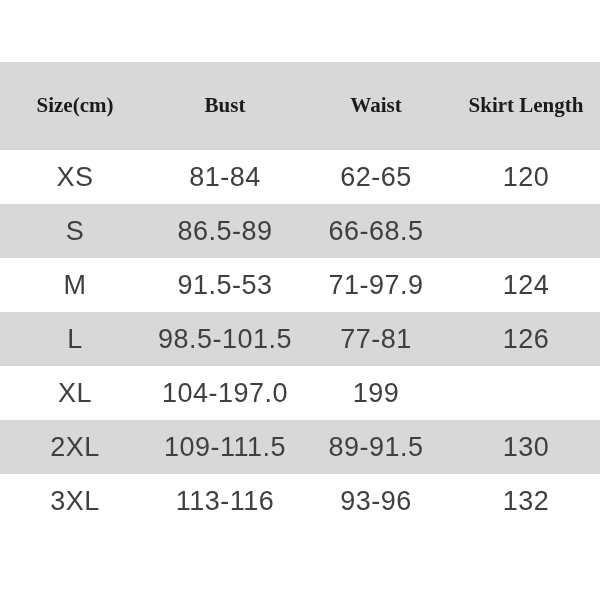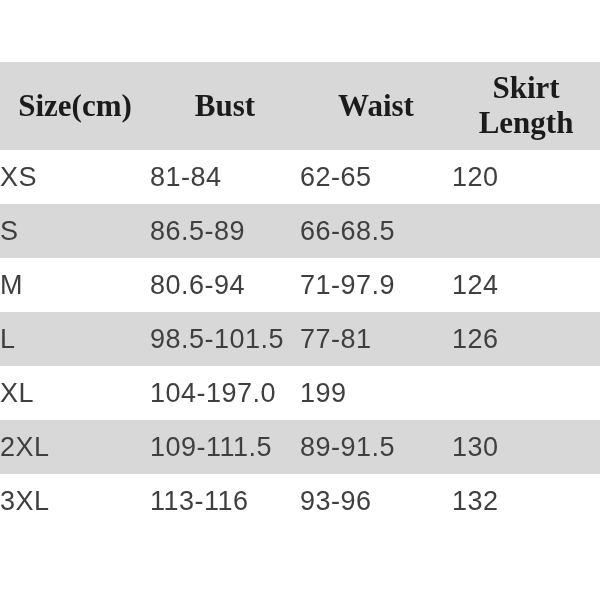--- a/index.html
+++ b/index.html
@@ -21,42 +21,42 @@
     display: grid;
     grid-template-columns: 150px 150px 152px 148px;
     align-items: center;
     width: 600px;
   }
   .header-row {
     height: 88px;
     background: #d8d8d8;
     font-family: "Liberation Serif", "DejaVu Serif", serif;
     font-weight: bold;
-    font-size: 31px;
+    font-size: 21px;
     color: #1b1b1b;
   }
   .header-cell {
     text-align: center;
     line-height: 1.12;
   }
   .header-cell .wrap-limit {
     display: inline-block;
     max-width: 122px;
   }
   .data-row {
     height: 54px;
     background: #ffffff;
     font-size: 27px;
     color: #3f3f3f;
   }
   .data-row.alt {
     background: #d8d8d8;
   }
   .cell {
-    text-align: left;
+    text-align: center;
     letter-spacing: 0.5px;
   }
 </style>
 </head>
 <body>
 
 <div class="chart-wrap">
 
   <div class="grid-row header-row">
     <div class="header-cell">Size(cm)</div>
@@ -75,21 +75,21 @@
   </div>
 
   <div class="grid-row data-row alt">
     <div class="cell">S</div>
     <div class="cell">86.5-89</div>
     <div class="cell">66-68.5</div>
   </div>
 
   <div class="grid-row data-row">
     <div class="cell">M</div>
-    <div class="cell">80.6-94</div>
+    <div class="cell">91.5-53</div>
     <div class="cell">71-97.9</div>
     <div class="cell">124</div>
   </div>
 
   <div class="grid-row data-row alt">
     <div class="cell">L</div>
     <div class="cell">98.5-101.5</div>
     <div class="cell">77-81</div>
     <div class="cell">126</div>
   </div>

